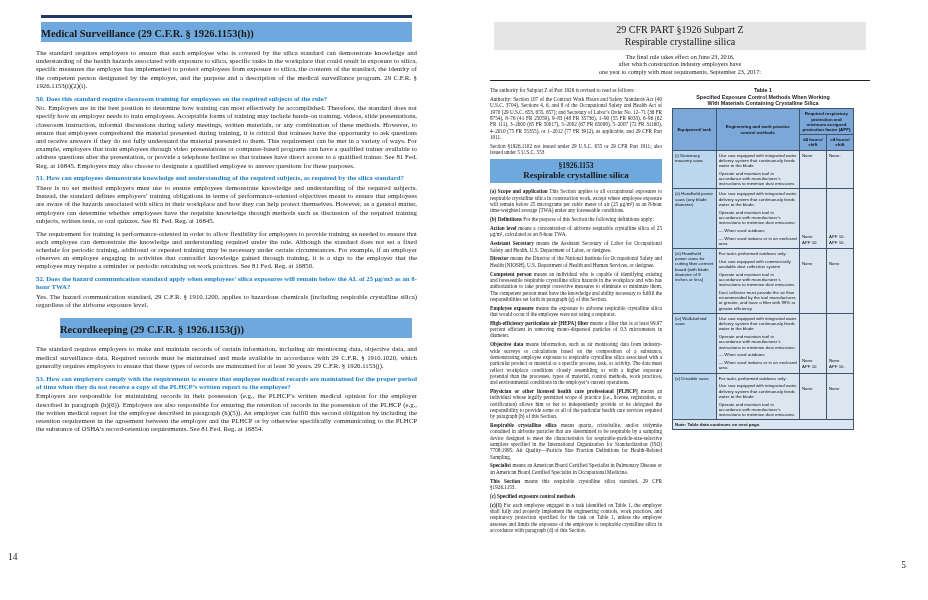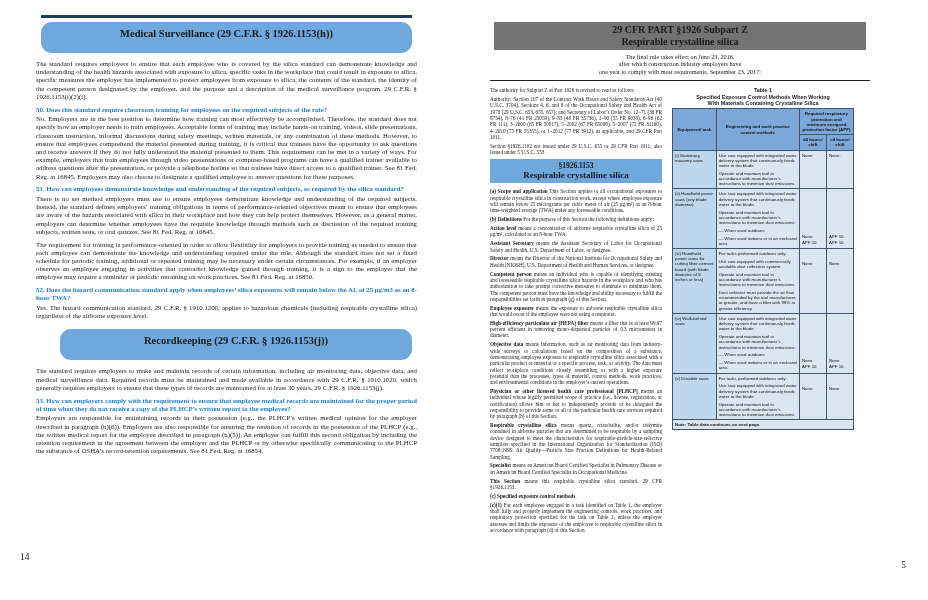--- a/index.html
+++ b/index.html
@@ -6,32 +6,32 @@
   body{font-family:"Liberation Serif",serif;color:#1a1a1a;position:relative;}
   .spread-shadow{position:absolute;left:458px;top:0;width:14px;height:600px;
     background:linear-gradient(90deg,rgba(0,0,0,0) 0%,rgba(0,0,0,.06) 50%,rgba(0,0,0,0) 100%);}
   .page{position:absolute;top:0;height:600px;width:464px;background:#fff;}
   .lp{left:0;}
   .rp{left:464px;}
 
   
   .lp-inner{position:absolute;left:36px;top:15px;width:381px;}
   .navy-strip{height:3px;background:#1f3864;margin:0 5px 4px 5px;}
-  .band{background:#6fa8dc;text-align:center;font-weight:bold;font-size:10.5px;
-    line-height:24px;height:31px;margin:0 5px 7px 5px;border-radius:11px;}
+  .band{background:#6fa8dc;font-weight:bold;font-size:10.5px;
+    line-height:24px;height:20px;margin:0 5px 7px 5px;}
   .band2{margin-top:9px;margin-left:24px;}
   .para{font-size:6.8px;line-height:8.2px;text-align:justify;margin:0 0 4.5px 0;}
   .q{font-size:6.8px;line-height:8.2px;font-weight:bold;color:#1f7fc4;text-align:justify;margin:0 0 1.5px 0;}
   .pagenum{position:absolute;font-size:9.5px;}
-  .pn-left{left:20px;top:552px;}
+  .pn-left{left:8px;top:552px;}
   .pn-right{right:22px;top:560px;}
 
   
   .rp-inner{position:absolute;left:26px;top:22px;width:380px;}
-  .rp-band{background:#737373;text-align:center;font-weight:bold;margin:0 4px;}
+  .rp-band{background:#e5e5e5;text-align:center;font-weight:normal;margin:0 4px;}
   .rp-band .t1{font-size:10px;line-height:12px;padding-top:2px;}
   .rp-band .t2{font-size:10px;line-height:12px;padding-bottom:2px;}
   .rp-sub{text-align:center;font-size:6.2px;line-height:7.4px;margin-top:3px;}
   .rp-rule{border:none;border-top:1.2px solid #222;margin:5px 0 6px 0;}
   .rp-cols{display:flex;gap:10px;align-items:flex-start;}
   .rp-colL{width:172px;}
   .rp-colR{width:182px;}
   .rp-para{font-size:5.2px;line-height:6.3px;text-align:justify;margin:0 0 2.6px 0;}
   .rp-para .lead{font-weight:bold;}
   .sec-box{background:#6fa8dc;text-align:center;font-weight:bold;margin:4px 0 5px 0;padding:2px 0 3px 0;}

